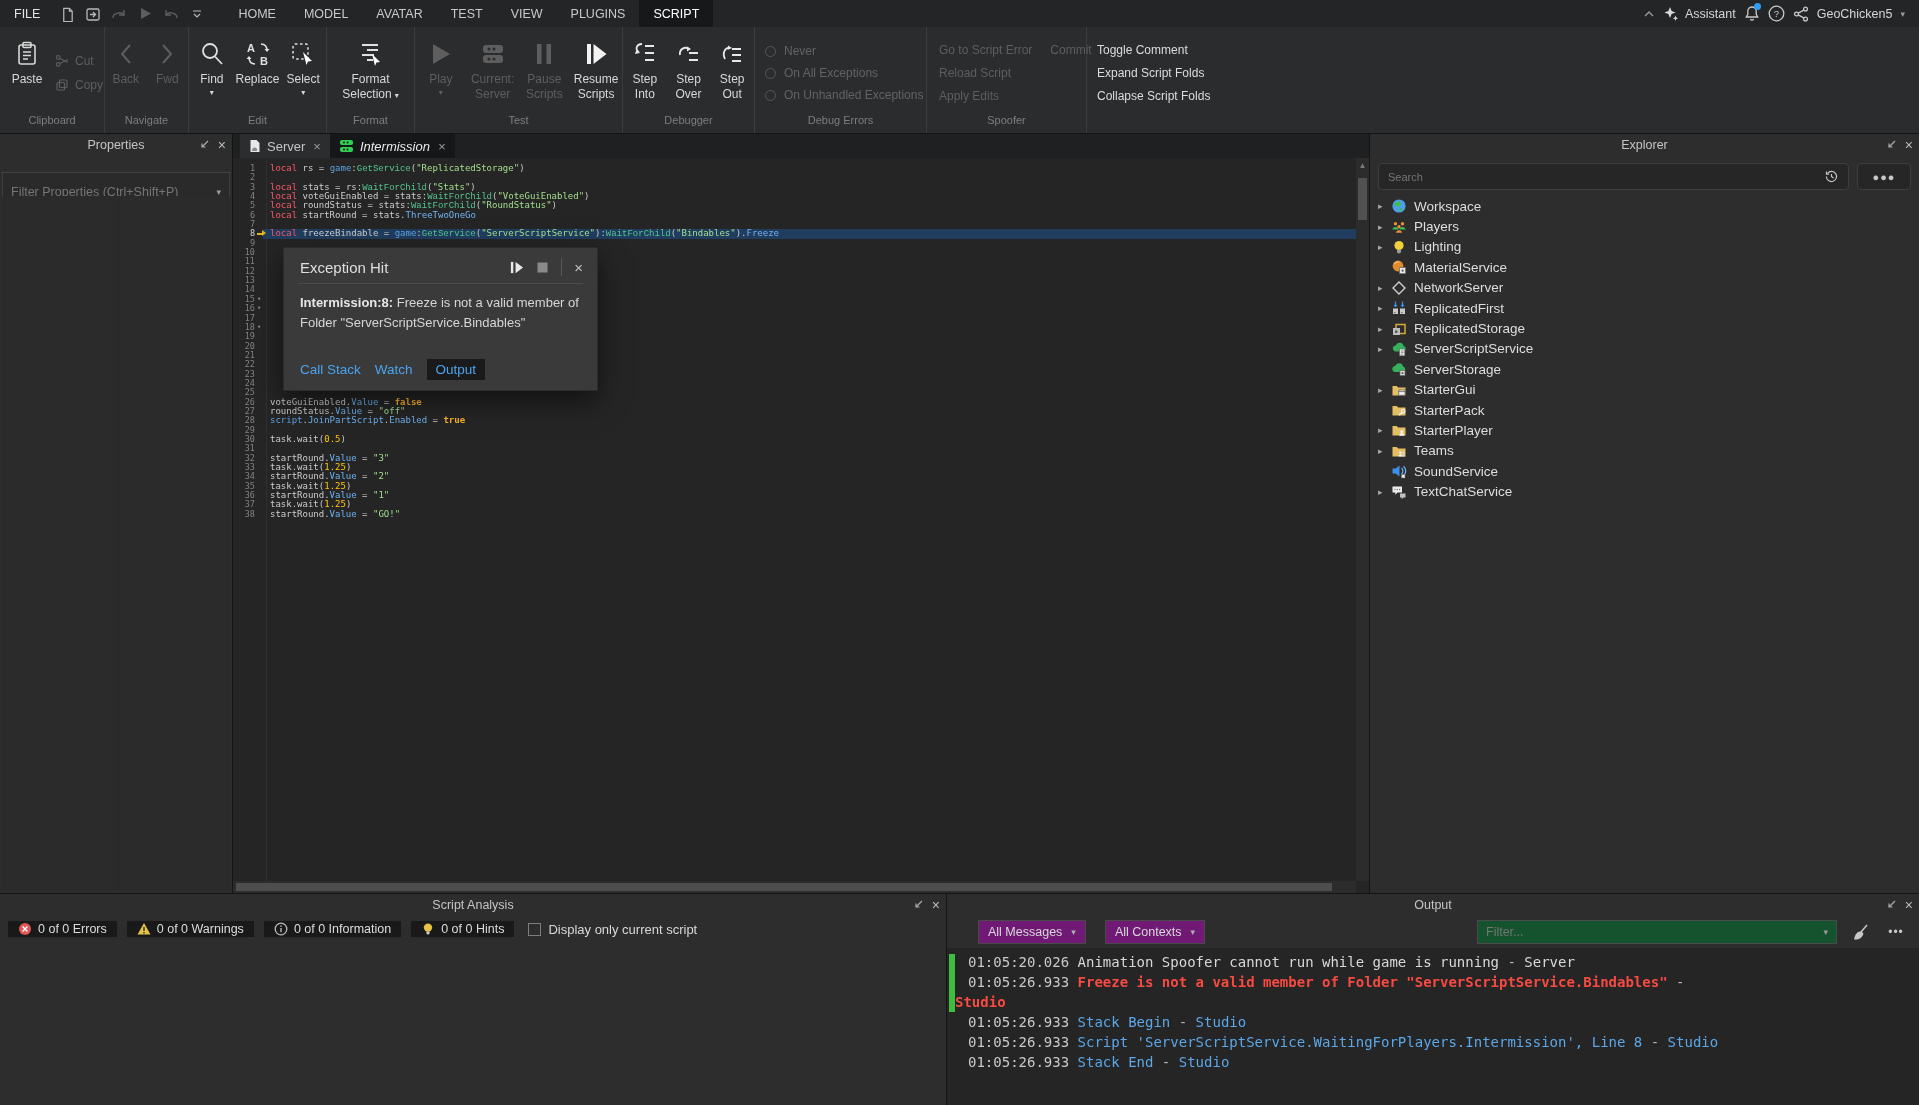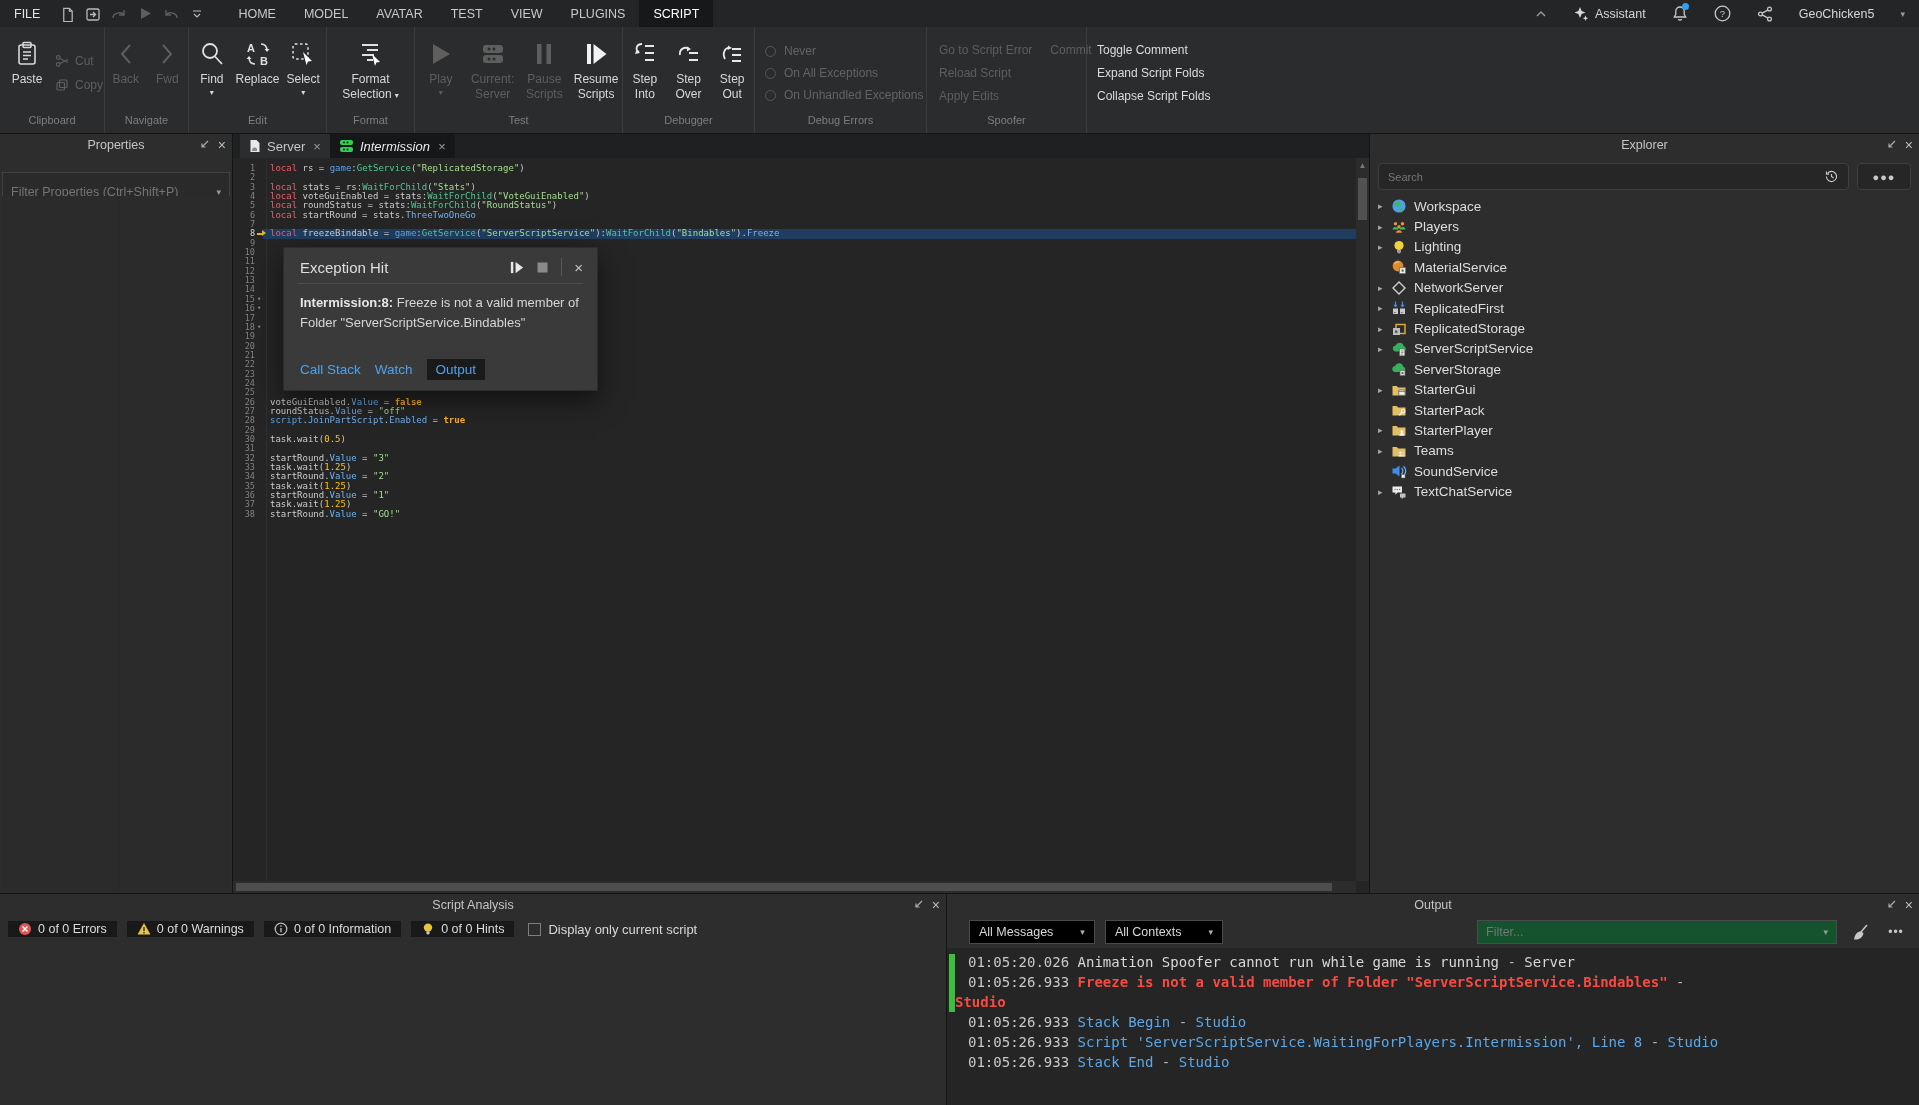--- a/index.html
+++ b/index.html
@@ -10,21 +10,21 @@
 
   
   #menubar { position:absolute; left:0; top:0; width:1919px; height:27px;
     background:#232527; display:flex; align-items:center; color:#C9C9C9; font-size:12.5px; }
   .mb-file { padding:0 14px 0 14px; color:#E4E4E4; height:27px; display:flex; align-items:center; }
   .mb-qicon { width:26px; height:27px; display:flex; align-items:center; justify-content:center; color:#B9B9B9; }
   .mb-qicon.dis { color:#5E5E5E; }
   .mb-tabs { display:flex; margin-left:14px; height:27px; }
   .mb-tab { padding:0 14px; display:flex; align-items:center; height:27px; color:#C9C9C9; }
   .mb-tab.active { background:#161819; color:#FFFFFF; }
-  .mb-right { margin-left:auto; display:flex; align-items:center; gap:26px; padding-right:14px; }
+  .mb-right { margin-left:auto; display:flex; align-items:center; gap:8px; padding-right:14px; }
   .mb-right .lbl { color:#D6D6D6; }
   .bell-wrap { position:relative; }
   .bell-dot { position:absolute; right:-1px; top:-2px; width:7px; height:7px; border-radius:50%; background:#2F9EF4; }
   .caret { color:#9B9B9B; font-size:9px; }
 
   
   #ribbon { position:absolute; left:0; top:27px; width:1919px; height:106px; background:#2A2C2D; display:flex; }
   .rsec { height:106px; border-right:1px solid #3A3C3D; display:flex; flex-direction:column; flex:0 0 auto; }
   .rsec-body { flex:1; display:flex; padding-top:5px; justify-content:center; }
   .rsec-label { height:19px; text-align:center; font-size:11px; color:#7E7E7E; }
@@ -74,21 +74,21 @@
   .cline { position:relative; height:9.35px; font-family:"DejaVu Sans Mono",monospace; font-size:9px; line-height:9.35px; }
   .cline .num { position:absolute; left:0; width:22px; text-align:right; color:#828282; font-size:8.5px; }
   .cline .fold { position:absolute; left:24px; top:0; color:#8E8E8E; font-size:7px; }
   .cline .ct { position:absolute; left:37px; white-space:pre; }
   .cline .hl { position:absolute; left:30px; right:0; top:0; bottom:0; background:#203C5E; }
   .cline.cur .num { color:#D8D8D8; }
   .exec { position:absolute; left:24px; top:3.2px; width:5px; height:2.6px; background:#E3B51C; }
   .exec::after { content:""; position:absolute; left:5px; top:-2.4px; border-left:4.5px solid #E3B51C;
     border-top:3.8px solid transparent; border-bottom:3.8px solid transparent; }
   .tk-k { color:#F65866; } .tk-v { color:#CCCCCC; } .tk-o { color:#C5C5C5; }
-  .tk-g { color:#5CA1E0; } .tk-m { color:#53C68F; } .tk-s { color:#A5DF8F; }
+  .tk-g { color:#5CA1E0; } .tk-m { color:#53C68F;font-family:Liberation Mono, monospace; } .tk-s { color:#A5DF8F; }
   .tk-n { color:#FFC600; } .tk-b { color:#FFB327; font-weight:bold; } .tk-p { color:#6FB3F2; }
   .vscroll { position:absolute; right:0; top:24px; bottom:12px; width:13px; background:#2C2C2C; }
   .vscroll .up { color:#7A7A7A; font-size:8px; text-align:center; padding-top:3px; }
   .vscroll .thumb { position:absolute; left:2px; right:2px; top:20px; height:42px; background:#515151; }
   .hscroll { position:absolute; left:0; right:13px; bottom:0; height:12px; background:#2C2C2C; }
   .hscroll .thumb { position:absolute; top:2px; bottom:2px; left:3px; right:24px; background:#4E4E4E; }
 
   
   #exception { position:absolute; left:50px; top:113px; width:315px; height:144px; background:#3A3A3A;
     border:1px solid #2C2C2C; box-shadow:0 10px 26px rgba(0,0,0,.55); }
@@ -122,22 +122,22 @@
   #analysis { left:0; top:894px; width:946px; height:211px; }
   .an-toolbar { display:flex; align-items:center; gap:10px; padding:5px 8px; }
   .chip { height:16px; background:#191919; display:flex; align-items:center; gap:6px; padding:0 10px;
     font-size:12.5px; color:#DCDCDC; }
   .an-check { display:flex; align-items:center; gap:7px; font-size:13px; color:#D8D8D8; margin-left:4px; }
   .an-check .box { width:13px; height:13px; border:1px solid #7E7E7E; background:transparent; }
 
   
   #output { left:947px; top:894px; width:972px; height:211px; }
   .o-toolbar { height:32px; background:#2D2D2D; display:flex; align-items:center; padding:0 10px 0 22px; gap:10px; }
-  .o-dd { height:24px; background:#000000; border:1px solid #4A4A4A; display:flex; align-items:center; gap:27px;
-    padding:0 9px; font-size:12.5px; color:#D8D8D8; }
+  .o-dd { height:24px; background:#701a75; border:1px solid #4A4A4A; display:flex; align-items:center; gap:9px;
+    padding:0 9px; font-size:12.5px; color:#D8D8D8;margin-left:9px; }
   .o-dd .dd { font-size:9px; color:#AFAFAF; }
   .o-filter { margin-left:auto; width:360px; height:24px; background:#14532d; border:1px solid #4A4A4A;
     display:flex; align-items:center; padding:0 8px; }
   .o-filter input { flex:1; background:transparent; border:none; outline:none; color:#BDBDBD; font-size:12.5px;
     font-family:"Liberation Sans",sans-serif; }
   .o-filter .dd { font-size:9px; color:#9A9A9A; }
   .o-tool { width:26px; display:flex; justify-content:center; color:#C8C8C8; }
   .o-log { position:absolute; left:0; top:54px; right:0; bottom:0; background:#252525;
     font-family:"DejaVu Sans Mono",monospace; font-size:14px; line-height:20px; padding-top:4px; }
   .greenbar { position:absolute; left:2px; top:6px; width:6px; height:58px; background:#3EBE3E; }

